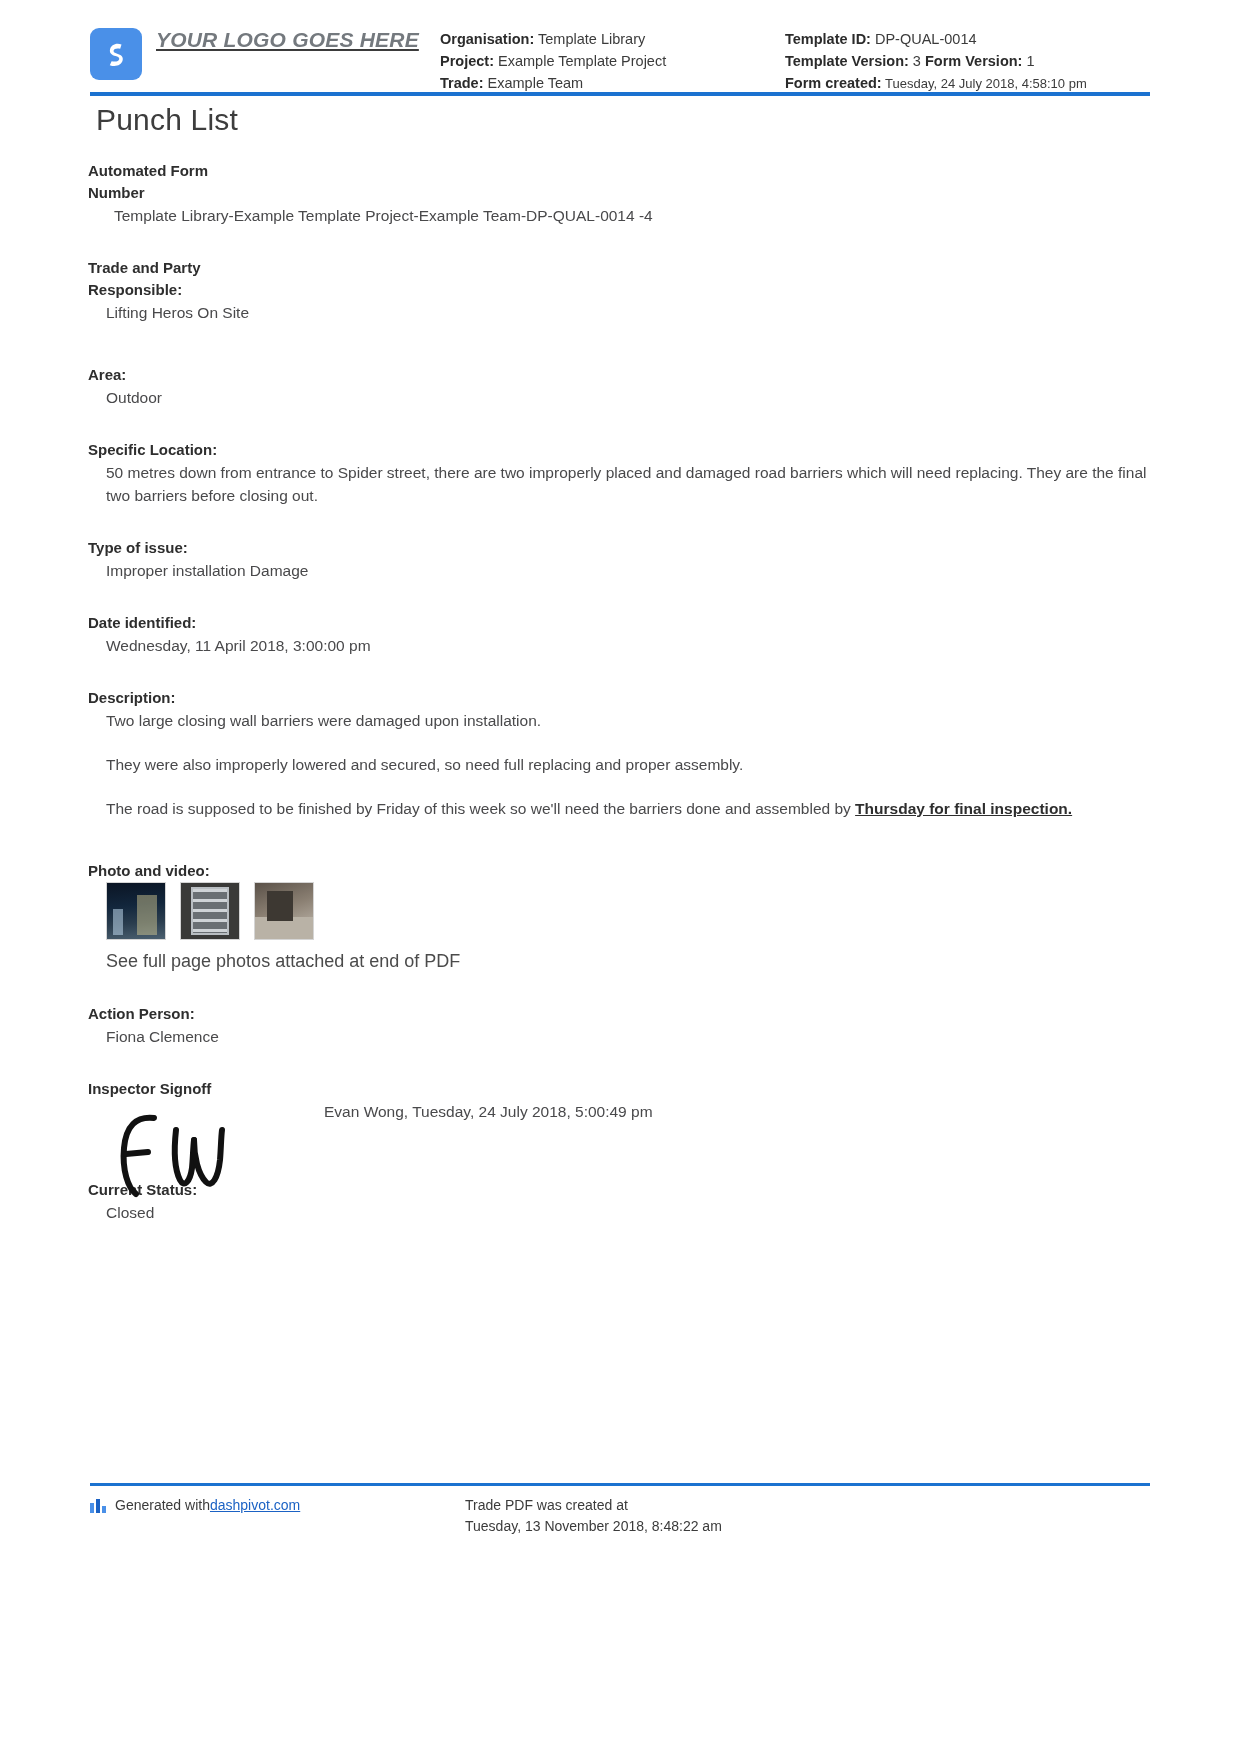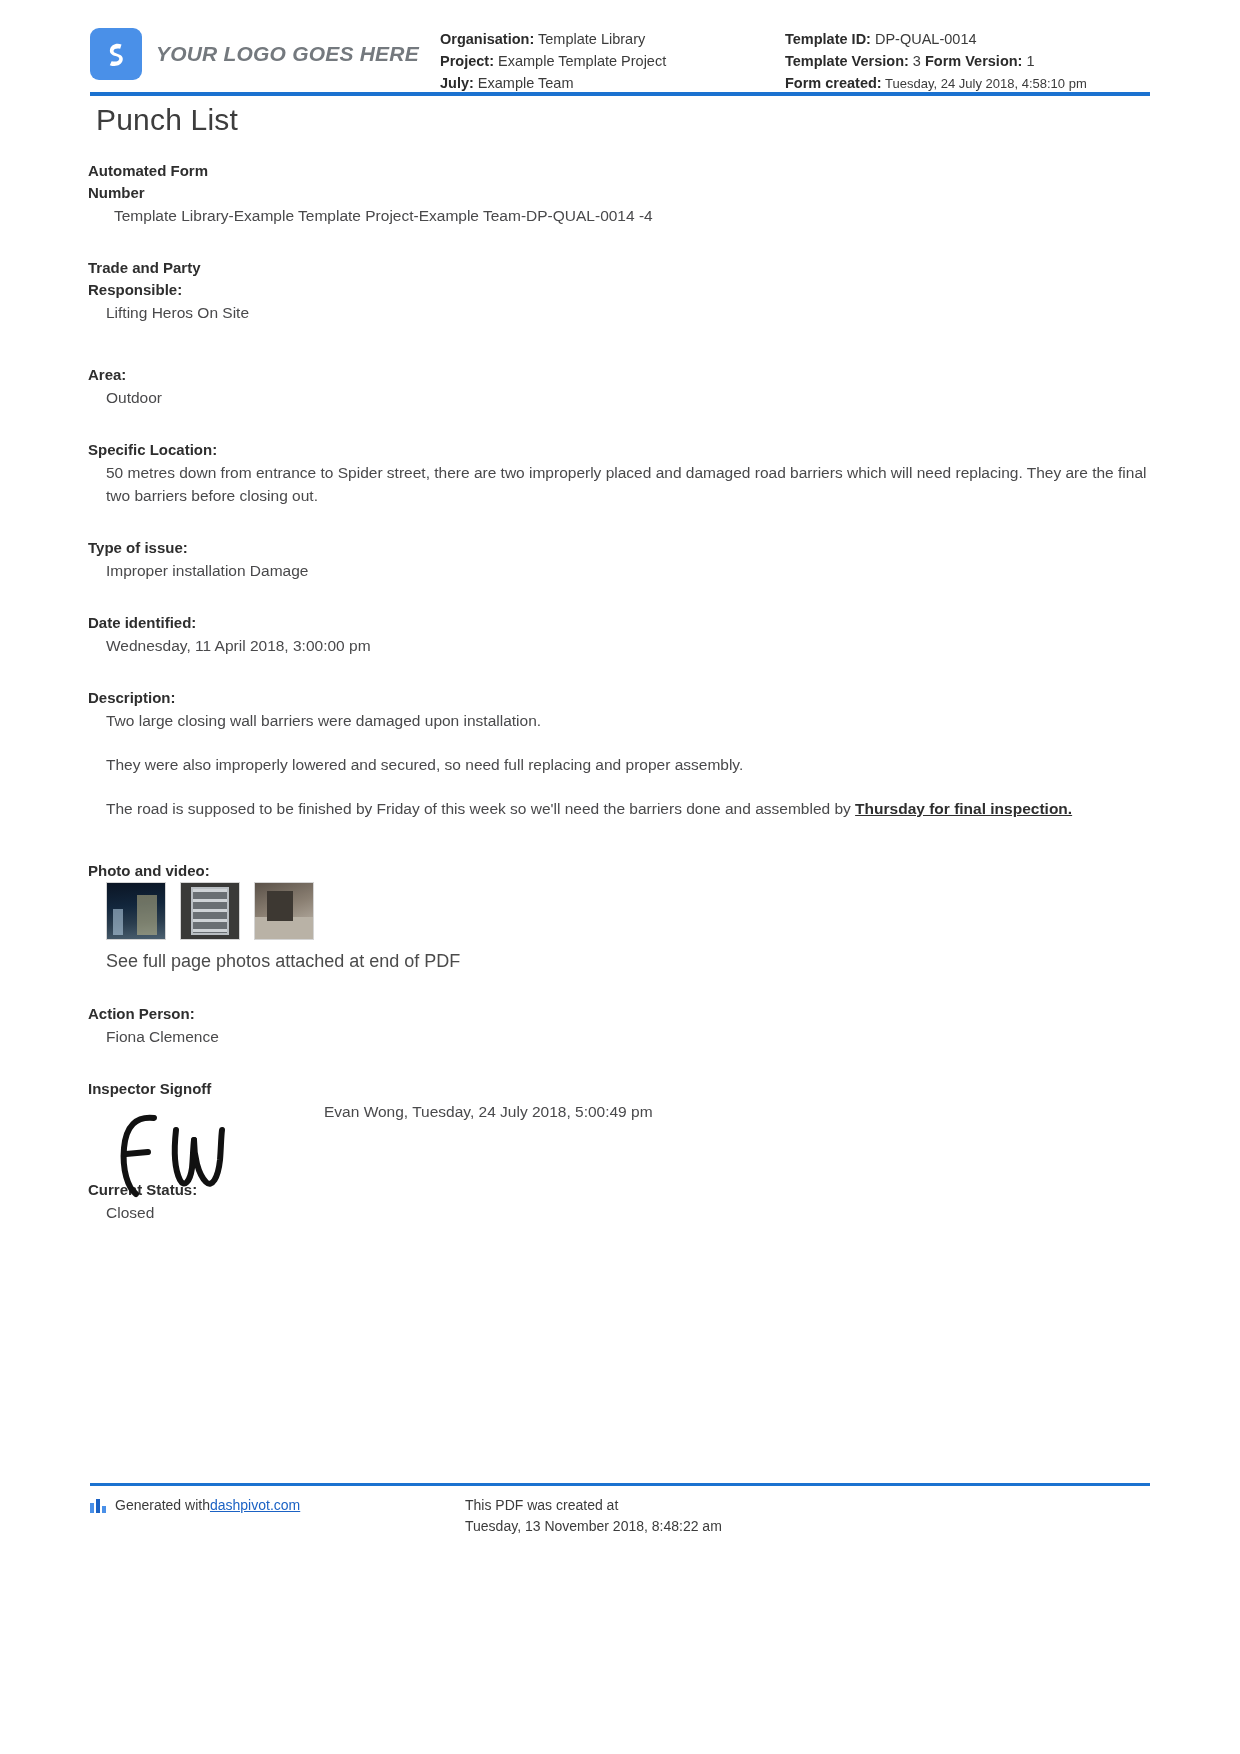--- a/index.html
+++ b/index.html
@@ -27,23 +27,24 @@
     position: absolute;
     left: 90px;
     top: 18px;
     width: 1060px;
     height: 70px;
     display: flex;
     align-items: flex-start;
   }
   .logo-block {
     display: flex;
-    align-items: center;
+    align-items: flex-start;
     width: 350px;
     padding-top: 10px;
+    text-decoration: underline;
   }
   .logo-mark {
     width: 52px;
     height: 52px;
     border-radius: 9px;
     background: #4a90e8;
     display: flex;
     align-items: center;
     justify-content: center;
     flex: none;
@@ -233,21 +234,21 @@
     </div>
 
     <div class="meta-col left">
       <div>
         <b>Organisation:</b><span> Template Library</span>
       </div>
       <div>
         <b>Project:</b><span> Example Template Project</span>
       </div>
       <div>
-        <b>July:</b><span> Example Team</span>
+        <b>Trade:</b><span> Example Team</span>
       </div>
     </div>
 
     <div class="meta-col right">
       <div>
         <b>Template ID:</b><span> DP-QUAL-0014</span>
       </div>
       <div>
         <b>Template Version:</b><span> 3 </span><b>Form Version:</b><span> 1</span>
       </div>
@@ -346,18 +347,18 @@
     <div class="f-left">
       <svg class="bars-icon" width="17" height="16" viewBox="0 0 17 16" aria-hidden="true">
         <rect x="0" y="6" width="4" height="10" fill="#4a90e8"></rect>
         <rect x="6" y="2" width="4" height="14" fill="#1b62c4"></rect>
         <rect x="12" y="9" width="4" height="7" fill="#4a90e8"></rect>
       </svg>
       <span>Generated with </span>
         <a href="#">dashpivot.com</a>
     </div>
     <div class="f-right">
-      <div>This PDF was created at</div>
+      <div>Trade PDF was created at</div>
       <div>Tuesday, 13 November 2018, 8:48:22 am</div>
     </div>
   </div>
 
 </div>
 
 </body></html>

